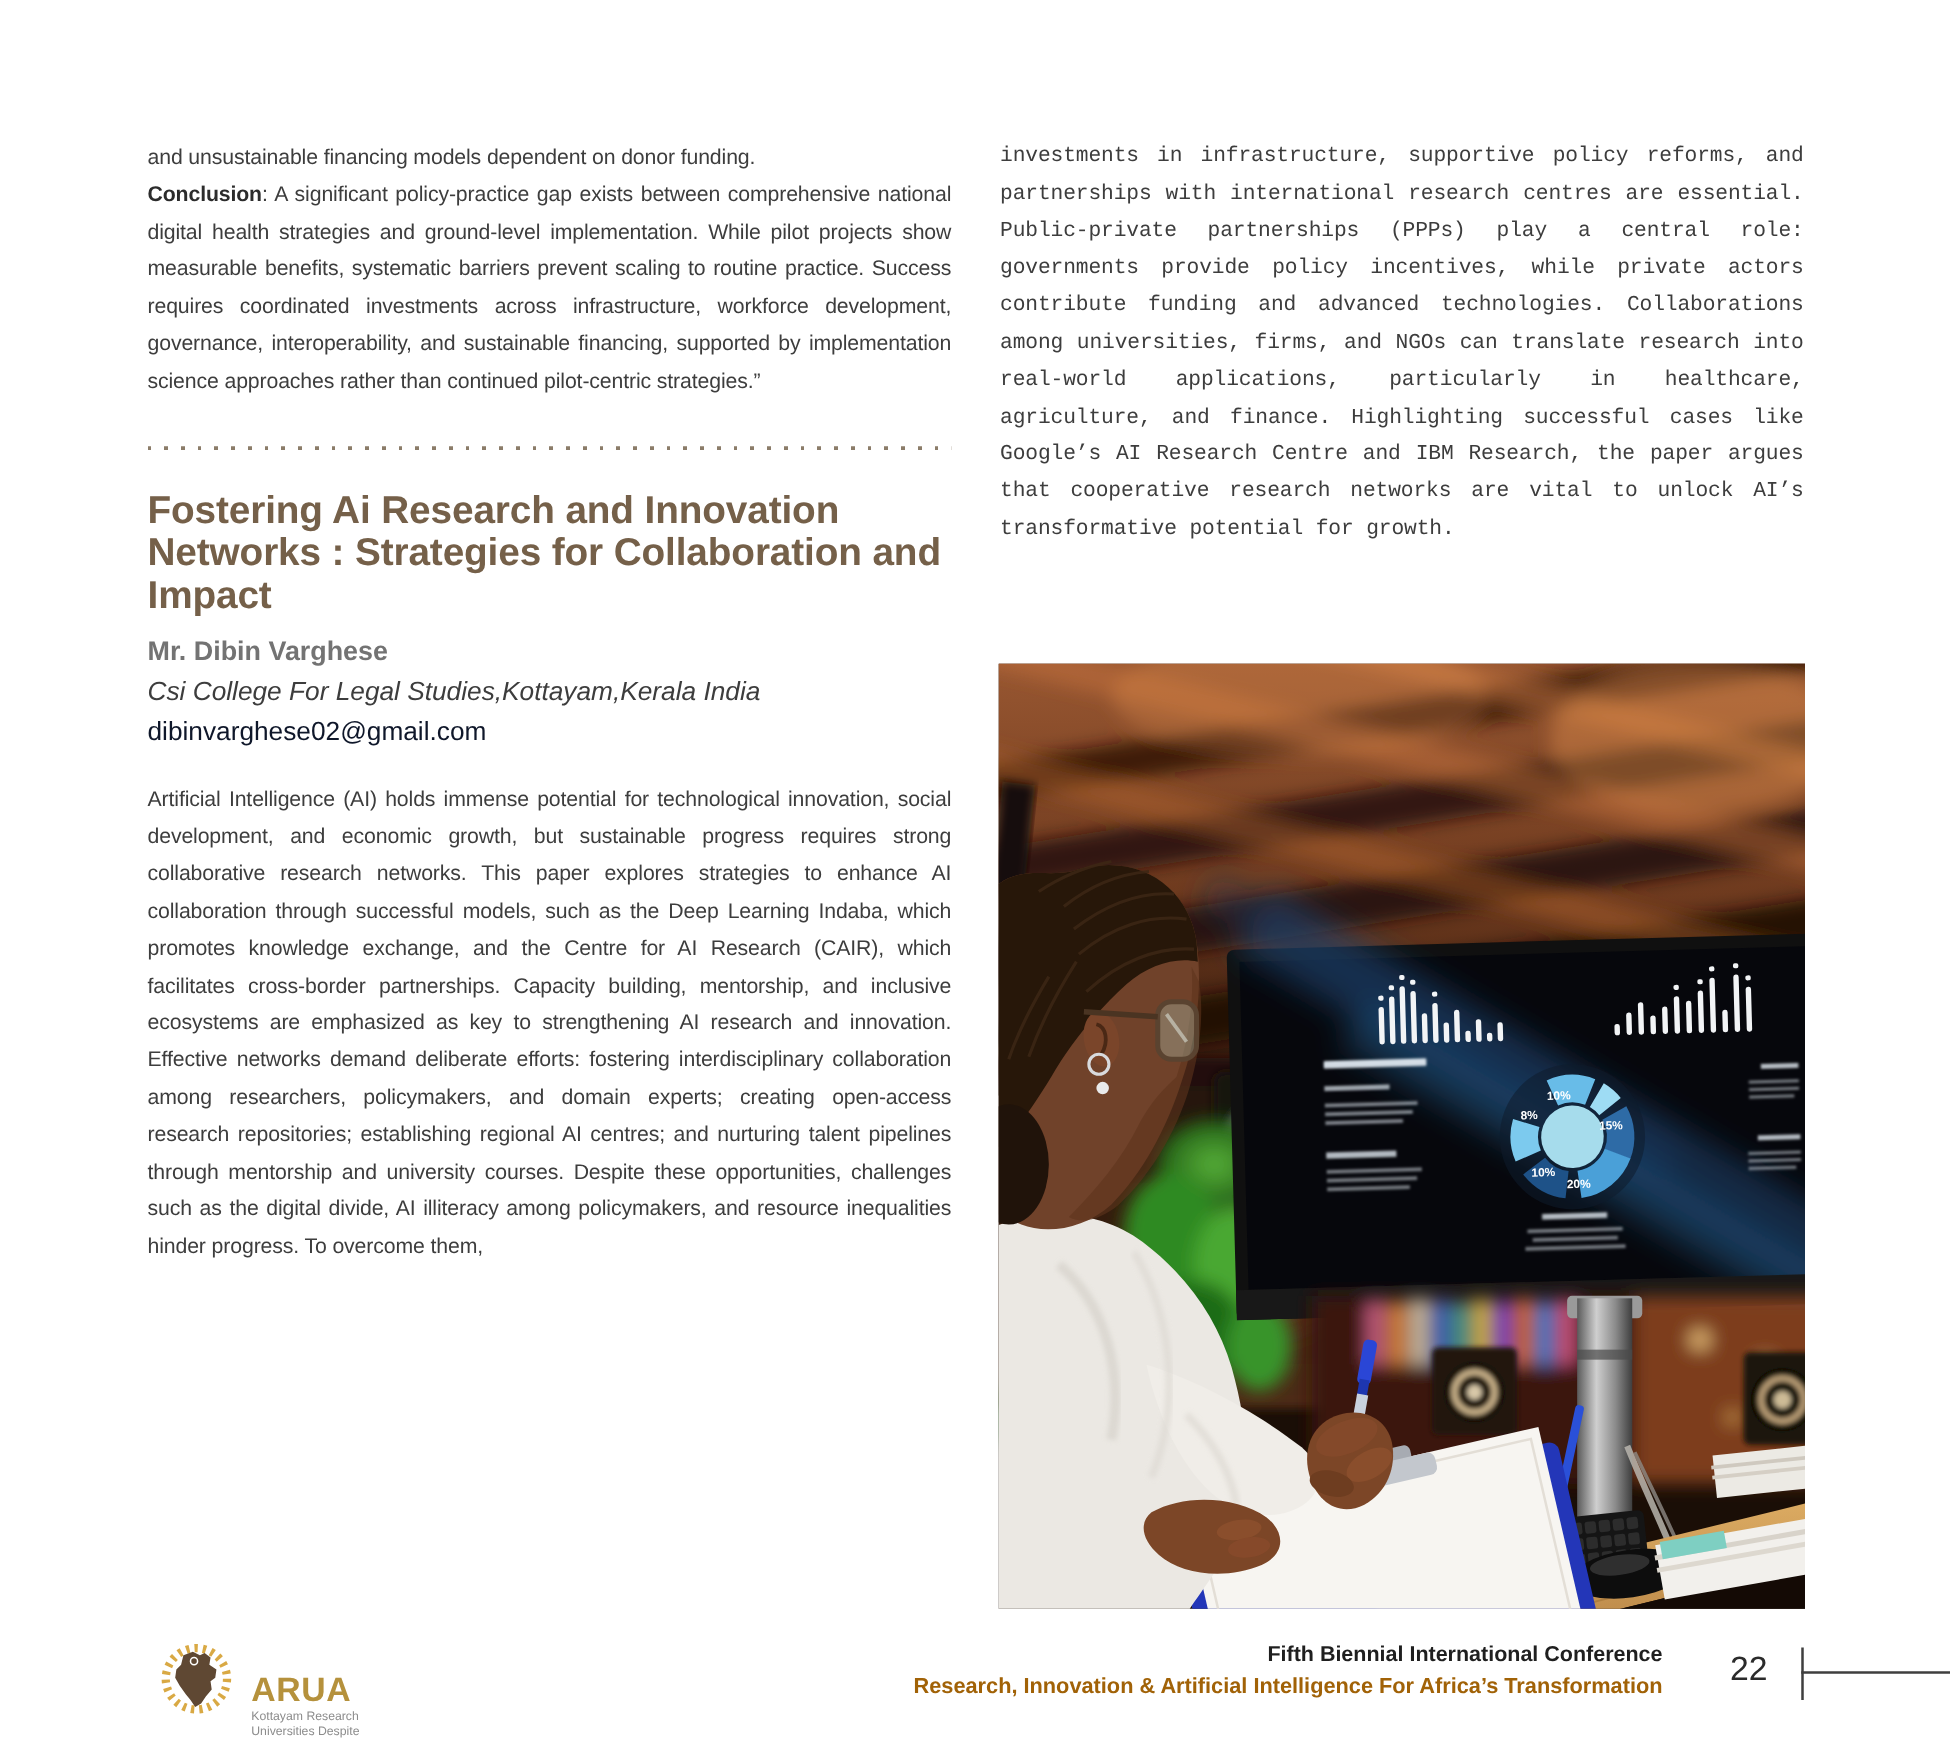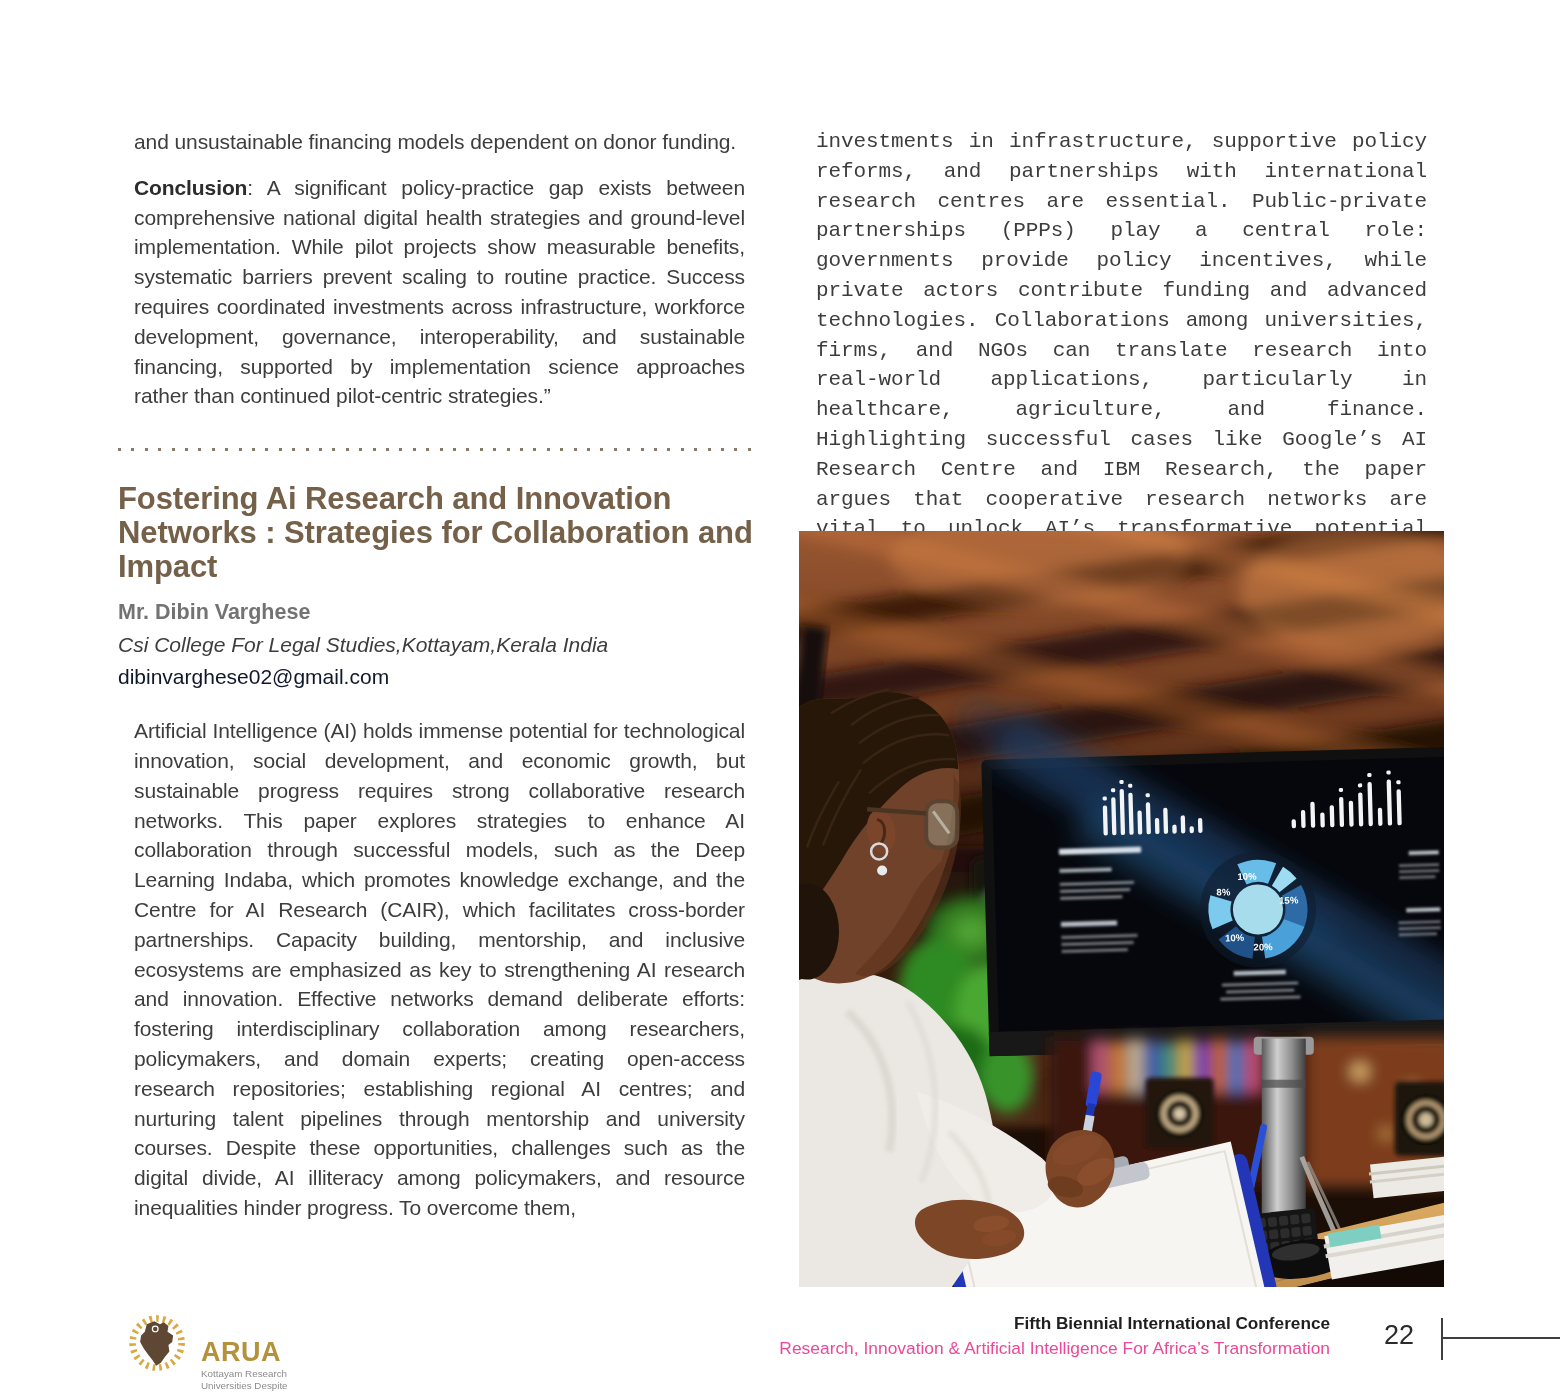--- a/index.html
+++ b/index.html
@@ -2,39 +2,39 @@
 <html><head>
 <meta charset="utf-8">
 <style>
   html,body{margin:0;padding:0;background:#ffffff;}
   .page{
     position:relative;width:1560px;height:1400px;background:#ffffff;overflow:hidden;
     font-family:"Liberation Sans",sans-serif;color:#3d3d3d;
   }
   .col-left{position:absolute;left:118px;top:111px;width:643px;}
   .col-right{position:absolute;left:800px;top:111px;width:643px;font-family:Liberation Mono, monospace;}
-  p.body{font-size:21px;line-height:29.8px;text-align:justify;color:#3d3d3d;margin:16px;letter-spacing:-0.1px;}
+  p.body{font-size:17px;line-height:29.8px;text-align:justify;color:#3d3d3d;margin:0;letter-spacing:-0.1px;}
   p.body b{color:#2c2c2c;}
   .mb-gap{margin-bottom:27px;}
   .dotted-sep{height:3px;margin:37px 0 31px;
     background:repeating-linear-gradient(90deg,#8b7c69 0 3px,transparent 3px 13.4px);}
   h2.abstract-title{font-size:31px;line-height:34px;font-weight:700;color:#756049;margin:0 0 14px;letter-spacing:-0.1px;}
   .author-name{font-size:21.5px;font-weight:700;color:#737373;margin:0 0 4px;line-height:28px;}
   .author-affil{font-size:21px;font-style:italic;color:#3d3d3d;margin:0 0 3px;line-height:29px;}
   .author-email{font-size:21px;color:#0f172a;margin:0 0 25px;line-height:29px;}
   figure.photo{position:absolute;left:799px;top:531px;width:645px;height:756px;margin:0;background:#1a0e06;}
   figure.photo svg{display:block;width:100%;height:100%;}
   
   .logo{position:absolute;left:126px;top:1296px;display:flex;align-items:center;gap:9px;}
   .logo-mark{width:66px;height:66px;}
   .logo-title{font-size:27px;font-weight:700;color:#b5913c;letter-spacing:.5px;line-height:25px;margin-top:44px;}
   .logo-sub{font-size:9.8px;color:#8c8c8c;line-height:11.5px;margin-top:3px;}
   .conf{position:absolute;right:230px;top:1311px;text-align:right;}
   .conf-title{font-size:17.2px;font-weight:700;color:#1f1f1f;line-height:25px;}
-  .conf-sub{font-size:17.4px;color:#ec4899;line-height:25px;}
+  .conf-sub{font-size:17.4px;color:#a16207;line-height:25px;font-weight:bold;}
   .pageno{position:absolute;left:1384px;top:1318px;font-size:27px;color:#2b2b2b;line-height:34px;}
   .pn-v{position:absolute;left:1441px;top:1318px;width:2px;height:42px;background:#3f3f3f;}
   .pn-h{position:absolute;left:1441px;top:1337px;width:119px;height:2px;background:#3f3f3f;}
 </style>
 </head>
 <body>
 
 <div class="page">
 
   <section class="col-left">

